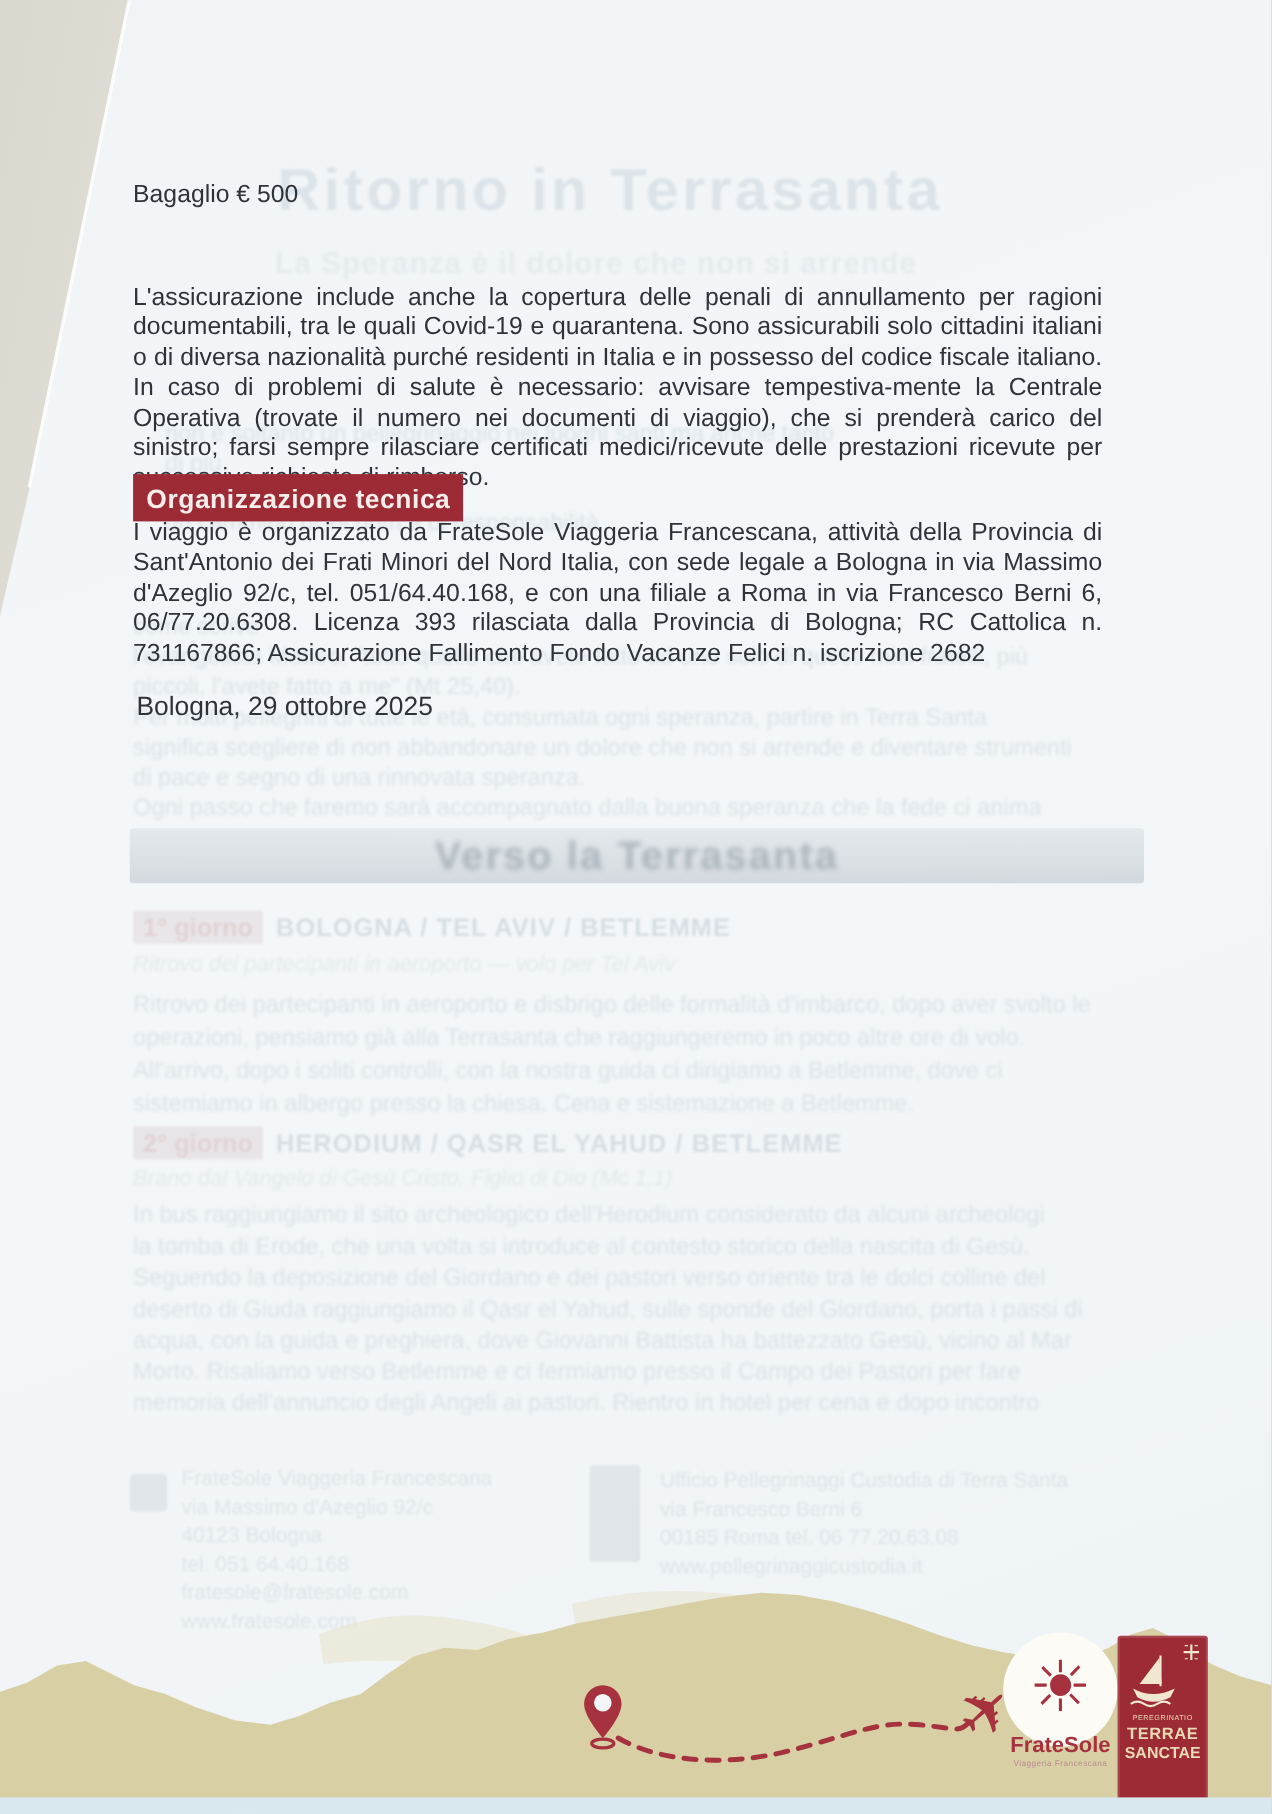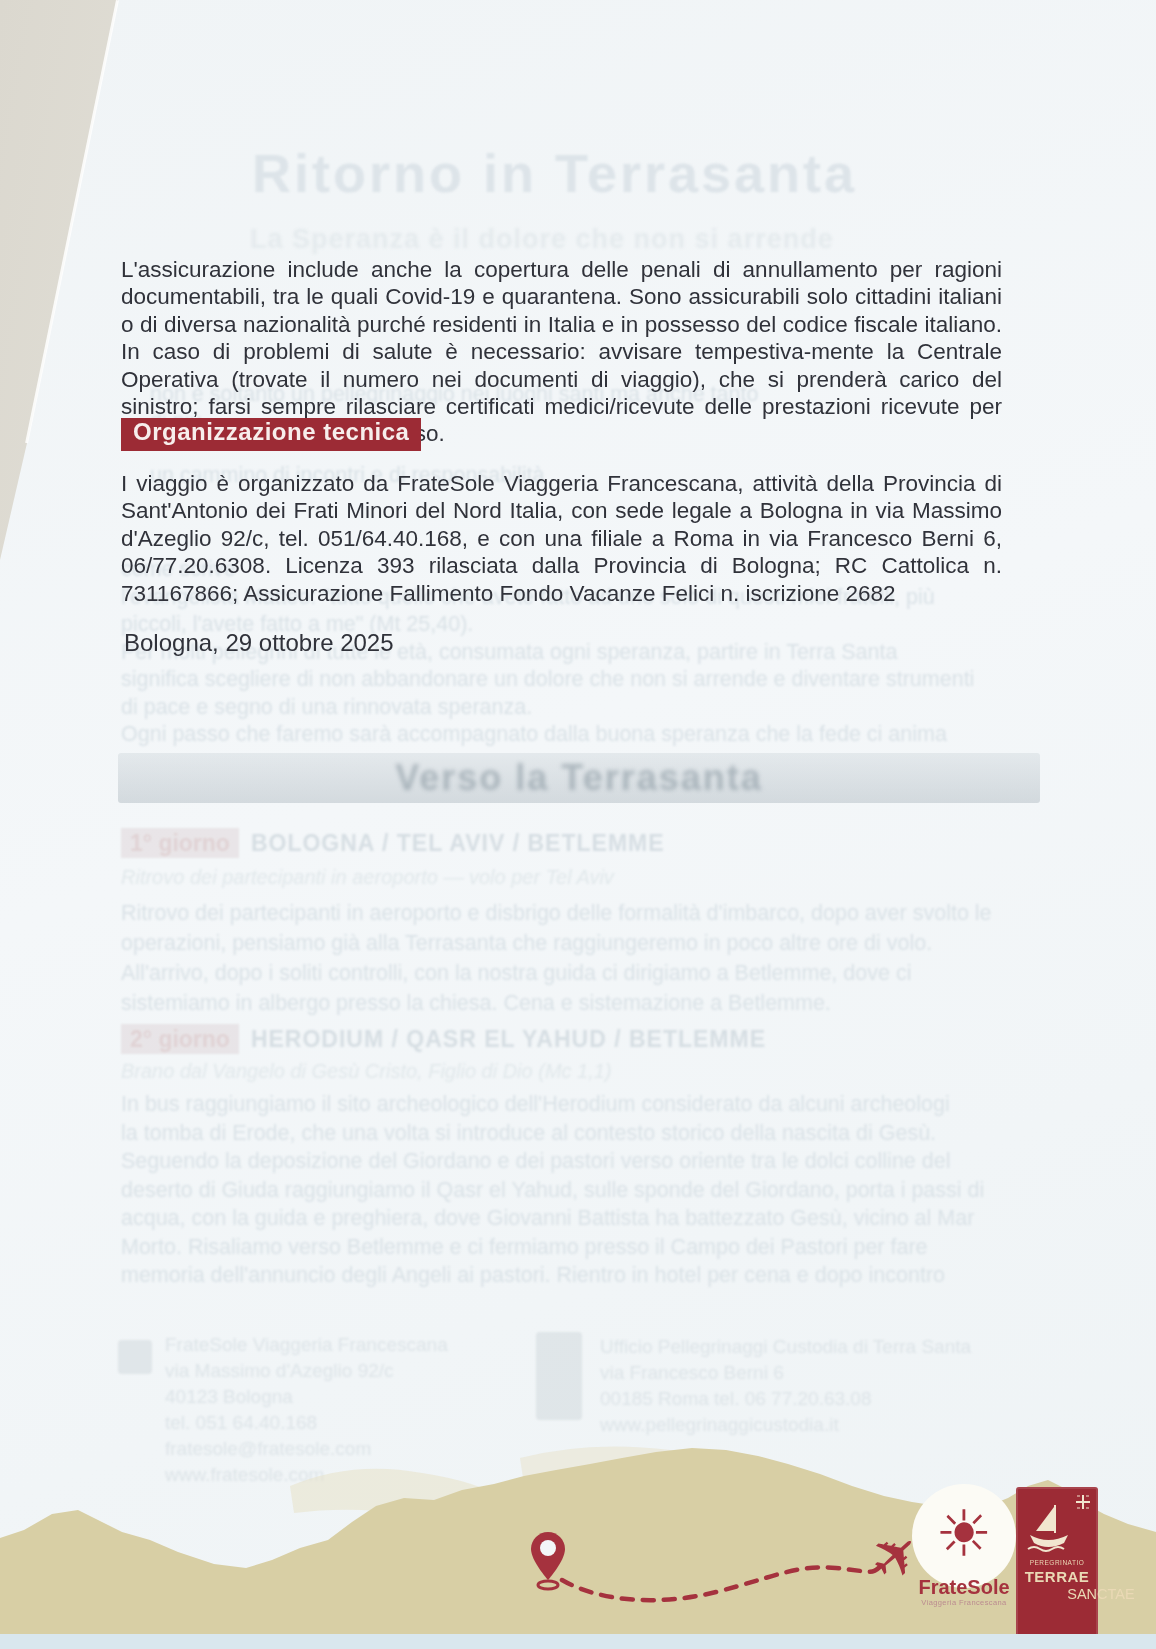--- a/index.html
+++ b/index.html
@@ -34,40 +34,40 @@
   .g-para2{top:1090px;left:121px;line-height:28.5px;width:935px;}
   .g-contact{font-size:19px;line-height:26px;color:#dde4e8;filter:blur(1.15px);}
   .g-sq{position:absolute;background:rgba(178,189,196,.28);border-radius:4px;filter:blur(1px);}
   
   .content{position:absolute;inset:0;z-index:3;color:#30323a;}
   .price-lines{position:absolute;top:161px;left:121px;font-size:22.5px;line-height:31px;}
   .para{position:absolute;left:121px;width:881px;font-size:22.5px;line-height:27.4px;
         text-align:justify;}
   .para-insurance{top:256px;}
   .para-org{top:470px;}
-  .section-label{position:absolute;top:418px;left:121px;display:inline-block;
+  .section-label{position:absolute;top:431px;left:121px;display:inline-block;
         background:#9c2b35;color:#f7eeec;font-weight:bold;font-size:24px;
-        padding:0 12px 5px;letter-spacing:.5px;}
+        padding:10px 12px 5px;letter-spacing:.5px;}
   .dateline{position:absolute;top:629px;left:124px;font-size:24px;}
   
   .band-svg{position:absolute;left:0;top:1440px;width:1156px;height:195px;z-index:4;}
   .fratesole{position:absolute;left:912px;top:1484px;width:104px;height:132px;z-index:5;text-align:center;}
   .fs-circle{position:absolute;top:0;left:0;width:104px;height:104px;border-radius:50%;background:#fcfbf5;}
   .fs-sun{position:absolute;top:0;left:0;width:104px;height:100px;line-height:100px;
         font-family:"DejaVu Sans",sans-serif;font-size:64px;color:#a5323e;}
   .fs-name{position:absolute;top:92px;width:104px;font-weight:bold;font-size:20px;color:#a5323e;text-align:center;}
   .fs-tag{position:absolute;top:114px;width:104px;font-size:7.5px;letter-spacing:.4px;color:#bb8b90;}
   .terrae{position:absolute;left:1016px;top:1487px;width:82px;height:160px;z-index:5;
         background:#9c2b35;border-radius:3px;color:#ead9b5;text-align:center;
         box-shadow:inset 0 0 0 2px rgba(255,255,255,.12);}
   .tr-cross{position:absolute;top:7px;right:7px;}
   .tr-boat{position:absolute;top:14px;left:8px;}
   .tr-top{position:absolute;top:72px;width:100%;font-size:6.5px;letter-spacing:.5px;}
   .tr-mid{position:absolute;top:81px;width:100%;font-size:15px;font-weight:bold;letter-spacing:.5px;}
-  .tr-bot{position:absolute;top:99px;width:100%;font-size:14.5px;font-weight:normal;margin-left:44px;}
+  .tr-bot{position:absolute;top:99px;width:100%;font-size:14.5px;font-weight:bold;}
   .slogan{position:absolute;left:22px;top:1592px;z-index:6;font-size:26.5px;font-weight:bold;
         color:#a83a44;white-space:nowrap;}
   .bottom-strip{position:absolute;left:0;top:1634px;width:1156px;height:15px;background:#d9e7ee;z-index:7;}
 </style>
 </head>
 <body>
 
 <div class="page">
 
   <div class="scan-corner"></div>
@@ -130,20 +130,21 @@
     <div class="ghost g-contact" style="top:1334px;left:600px">
         <div>Ufficio Pellegrinaggi Custodia di Terra Santa</div>
         <div>via Francesco Berni 6</div>
         <div>00185 Roma  tel. 06 77.20.63.08</div>
         <div>www.pellegrinaggicustodia.it</div>
       </div>
   </div>
 
   <div class="content">
     <div class="price-lines">
+        <div>Bagaglio € 500</div>
       </div>
     <div class="para para-insurance">L'assicurazione include anche la copertura delle penali di annullamento per ragioni documentabili, tra le quali Covid-19 e quarantena. Sono assicurabili solo cittadini italiani o di diversa nazionalità purché residenti in Italia e in possesso del codice fiscale italiano. In caso di problemi di salute è necessario: avvisare tempestiva-mente la Centrale Operativa (trovate il numero nei documenti di viaggio), che si prenderà carico del sinistro; farsi sempre rilasciare certificati medici/ricevute delle prestazioni ricevute per successive richieste di rimborso.</div>
     <div class="section-label">Organizzazione tecnica</div>
     <div class="para para-org">I viaggio è organizzato da FrateSole Viaggeria Francescana, attività della Provincia di Sant'Antonio dei Frati Minori del Nord Italia, con sede legale a Bologna in via Massimo d'Azeglio 92/c, tel. 051/64.40.168, e con una filiale a Roma in via Francesco Berni 6, 06/77.20.6308. Licenza 393 rilasciata dalla Provincia di Bologna; RC Cattolica n. 731167866; Assicurazione Fallimento Fondo Vacanze Felici n. iscrizione 2682</div>
     <div class="dateline">Bologna, 29 ottobre 2025</div>
   </div>
 
   <svg class="band-svg" viewBox="0 0 1156 195" xmlns="http://www.w3.org/2000/svg">
     <path fill="#e8e2c9" opacity="0.55" d="M290,46 q62,-26 132,-13 q60,9 92,31 l-12,28 q-118,-31 -208,-19 Z"></path>
     <path fill="#e8e2c9" opacity="0.5" d="M520,18 q70,-18 150,-8 q50,7 78,22 l-8,24 q-130,-26 -216,-12 Z"></path>

